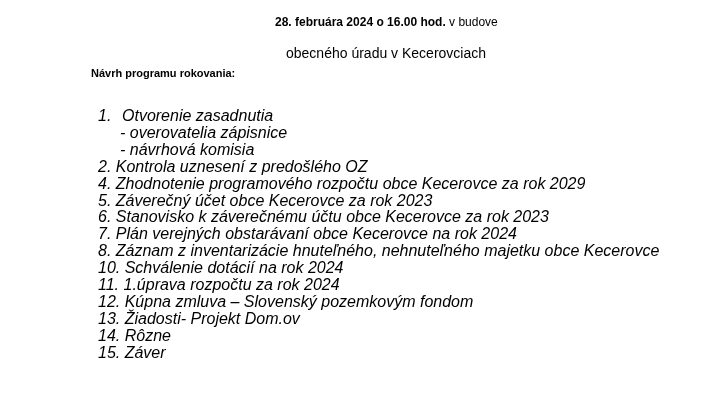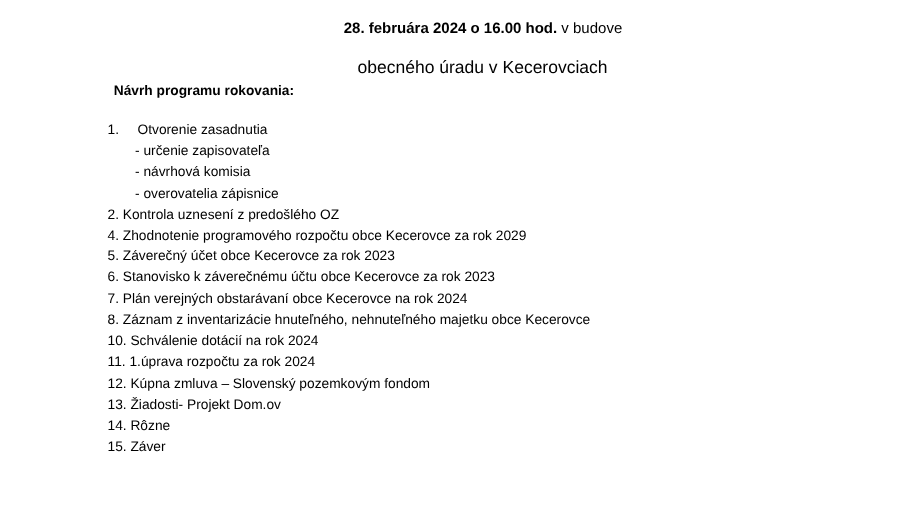--- a/index.html
+++ b/index.html
@@ -2,38 +2,37 @@
 <html><head>
 <meta charset="utf-8">
 <style>
   html, body { margin:0; padding:0; background:#ffffff; }
   body { width:720px; height:420px; position:relative; overflow:hidden;
          font-family:"Liberation Sans", sans-serif; color:#000; }
   .hdr1 { position:absolute; left:275px; top:14px; font-size:12px; line-height:17px; white-space:nowrap; }
   .hdr1 b { font-weight:bold; }
   .hdr2 { position:absolute; left:286px; top:45px; font-size:14px; line-height:17px; white-space:nowrap; }
   .title { position:absolute; left:91px; top:64px; font-size:11px; font-weight:bold; line-height:19px; white-space:nowrap; }
-  .list { position:absolute; left:86px; top:96px; font-size:11px; line-height:16.9px; margin:0; padding:0; list-style:none; }
+  .list { position:absolute; left:86px; top:96px; font-size:16px; line-height:16.9px; margin:12px; padding:0; list-style:none;font-style:italic; }
   .list li { white-space:nowrap; }
   .first-num { display:inline-block; width:24px; }
   .sub { padding-left:22px; }
 </style>
 </head>
 <body>
 
 <div class="hdr1"><b>28. februára 2024 o 16.00 hod.</b><span> v budove</span></div>
 <div class="hdr2">obecného úradu v Kecerovciach</div>
 
 <div class="title">Návrh programu rokovania:</div>
 
 <ul class="list">
   <li><span class="first-num">1.</span><span>Otvorenie zasadnutia</span></li>
-  <li class="sub">- určenie zapisovateľa</li>
+  <li class="sub">- overovatelia zápisnice</li>
   <li class="sub">- návrhová komisia</li>
-  <li class="sub">- overovatelia zápisnice</li>
   <li>2. Kontrola uznesení z predošlého OZ</li>
   <li>4. Zhodnotenie programového rozpočtu obce Kecerovce za rok 2029</li>
   <li>5. Záverečný účet obce Kecerovce za rok 2023</li>
   <li>6. Stanovisko k záverečnému účtu obce Kecerovce za rok 2023</li>
   <li>7. Plán verejných obstarávaní obce Kecerovce na rok 2024</li>
   <li>8. Záznam z inventarizácie hnuteľného, nehnuteľného majetku obce Kecerovce</li>
   <li>10. Schválenie dotácií na rok 2024</li>
   <li>11. 1.úprava rozpočtu za rok 2024</li>
   <li>12. Kúpna zmluva – Slovenský  pozemkovým fondom</li>
   <li>13. Žiadosti- Projekt Dom.ov</li>

